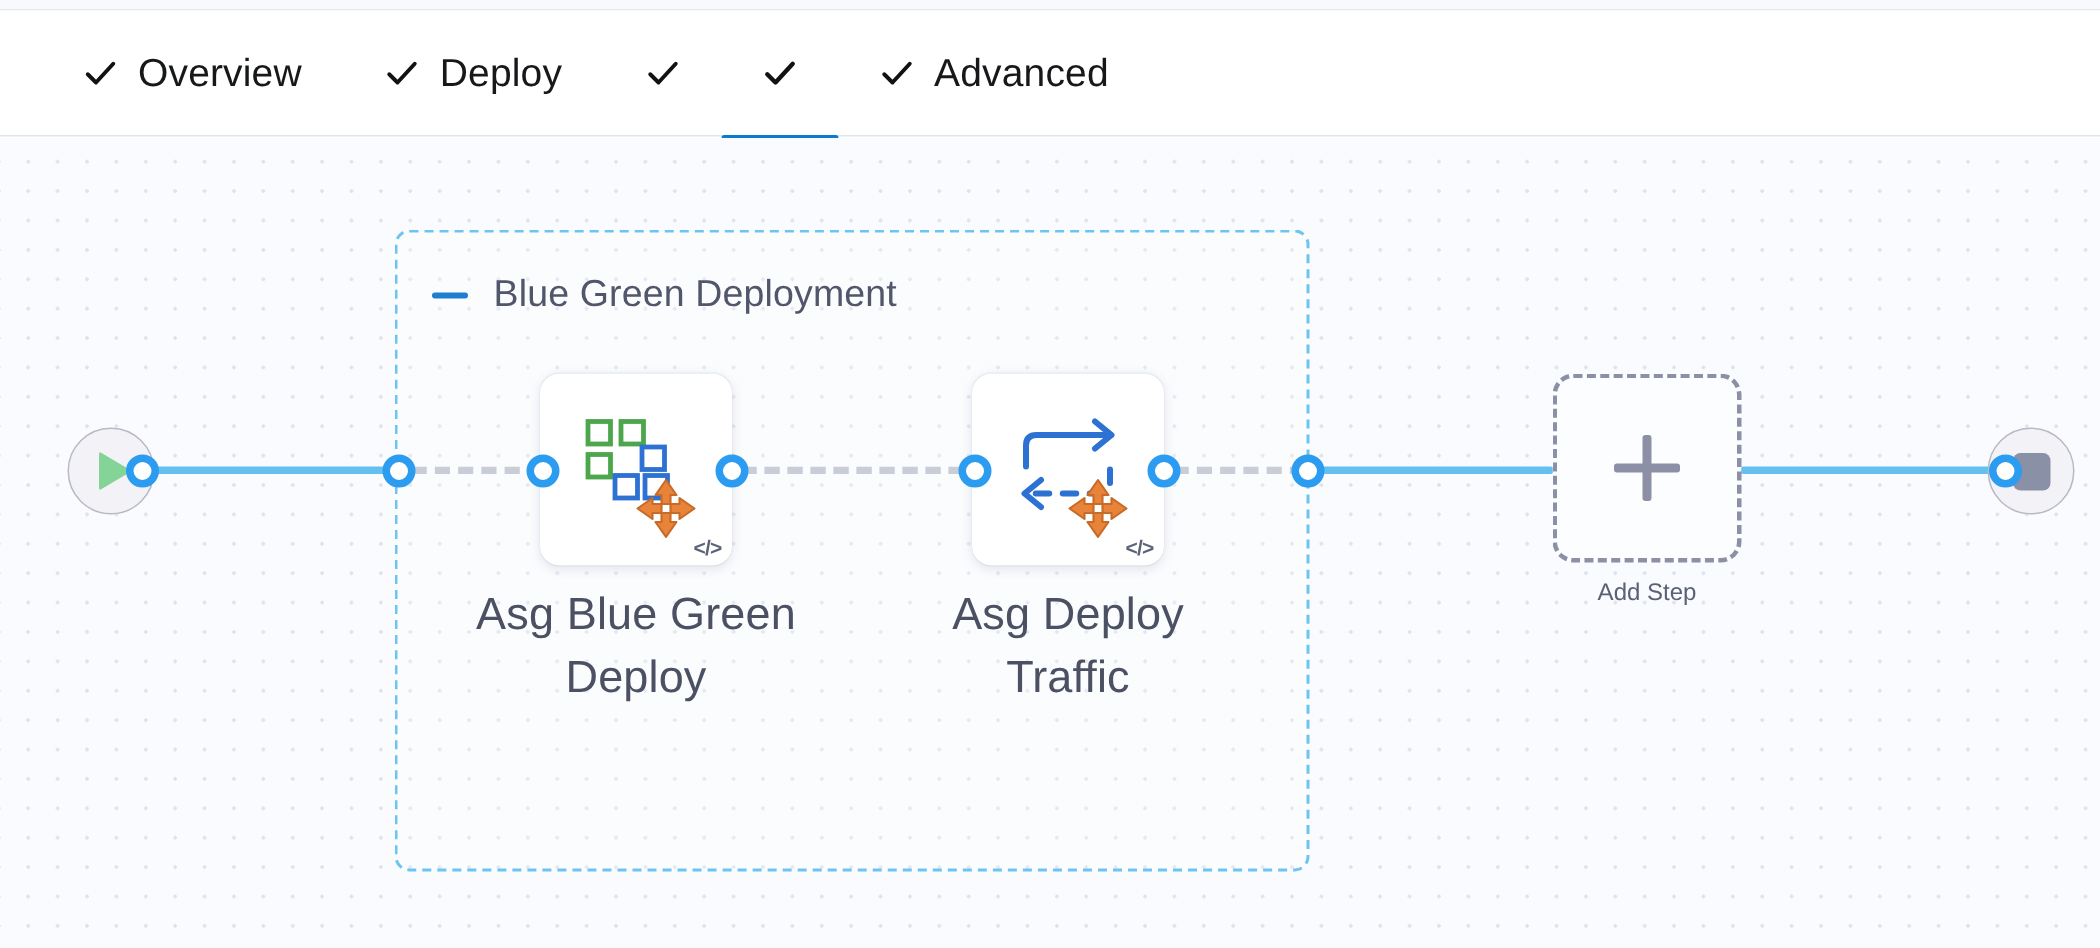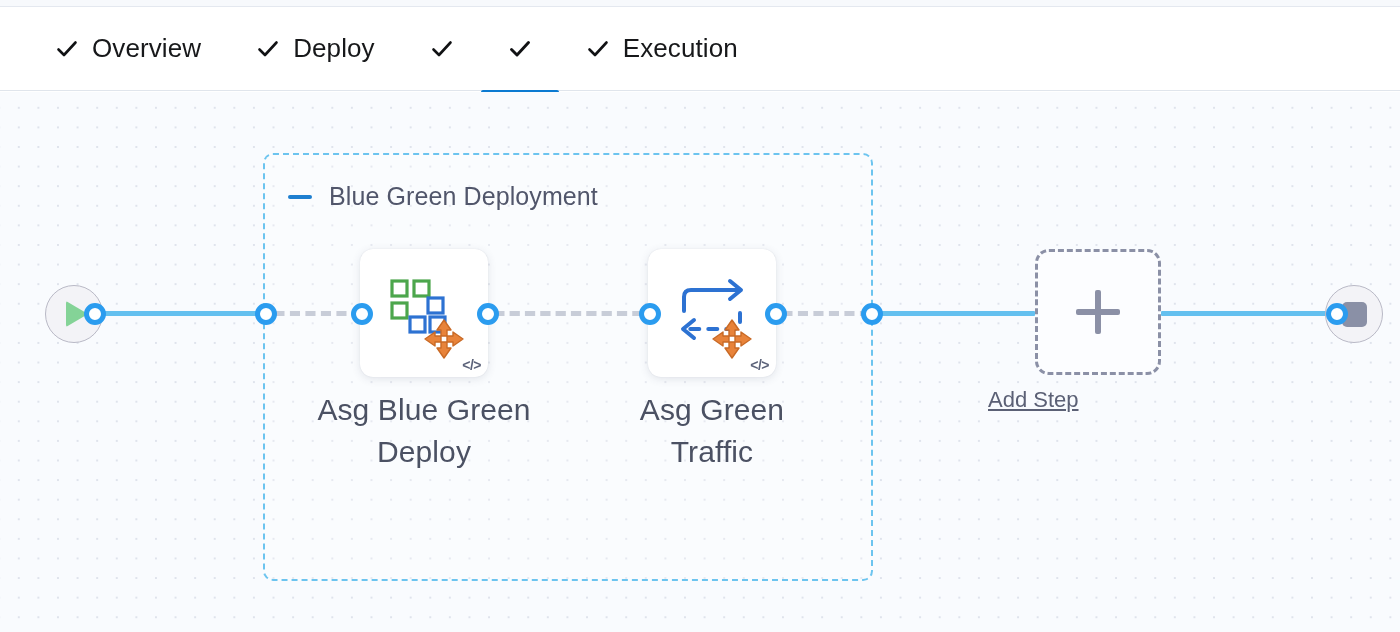--- a/index.html
+++ b/index.html
@@ -282,23 +282,23 @@
     border-radius: 2px;
   }
   .plus::before { left: 19px; top: 0;  width: 6px; height: 44px; }
   .plus::after  { top: 19px; left: 0;  width: 44px; height: 6px; }
 
   .add-label {
     position: absolute;
     top: 138px;
     left: -47px;
     width: 220px;
-    font-size: 22px;
+    text-align: center;
+    font-size: 16px;
     color: #5b6075;
-    text-decoration: underline;
   }
 </style>
 </head>
 <body>
 
 <div id="app">
 
   <div class="top-strip"></div>
 
   <div class="tabbar">
@@ -336,21 +336,21 @@
           </svg>
       </span>
     </div>
 
     <div class="tab">
       <span class="tick">
         <svg viewBox="0 0 22 22">
             <path d="M2.5 11.5 L8 17 L19.5 4.5" fill="none" stroke="#111214" stroke-width="2.6" stroke-linecap="round" stroke-linejoin="round"></path>
           </svg>
       </span>
-      <span class="tab-label">Execution</span>
+      <span class="tab-label">Advanced</span>
     </div>
 
   </div>
 
   <div class="canvas">
 
     <div class="edge solid" style="left:94px;  width:176px;"></div>
     <div class="edge dashed" style="left:272px; width:92px;"></div>
     <div class="edge dashed" style="left:492px; width:160px;"></div>
     <div class="edge dashed" style="left:780px; width:92px;"></div>
@@ -412,21 +412,21 @@
             <g transform="translate(70,76)">
               <path d="M0,-19 L7,-9 L3,-9 L3,-3 L-3,-3 L-3,-9 L-7,-9 Z" fill="#e8833a" stroke="#c96a26" stroke-width="1.4" stroke-linejoin="round"></path>
               <path d="M0,19 L7,9 L3,9 L3,3 L-3,3 L-3,9 L-7,9 Z" fill="#e8833a" stroke="#c96a26" stroke-width="1.4" stroke-linejoin="round"></path>
               <path d="M-19,0 L-9,-7 L-9,-3 L-3,-3 L-3,3 L-9,3 L-9,7 Z" fill="#e8833a" stroke="#c96a26" stroke-width="1.4" stroke-linejoin="round"></path>
               <path d="M19,0 L9,-7 L9,-3 L3,-3 L3,3 L9,3 L9,7 Z" fill="#e8833a" stroke="#c96a26" stroke-width="1.4" stroke-linejoin="round"></path>
             </g>
           </svg>
         </div>
         <span class="code-badge">&lt;/&gt;</span>
       </div>
-      <div class="step-label">Asg Green Traffic</div>
+      <div class="step-label">Asg Deploy Traffic</div>
     </div>
     <div class="ring" style="left:639px;"></div>
     <div class="ring" style="left:765px;"></div>
 
     <div class="ring" style="left:861px;"></div>
 
     <div class="add-step">
       <div class="add-box">
         <span class="plus"></span>
       </div>

